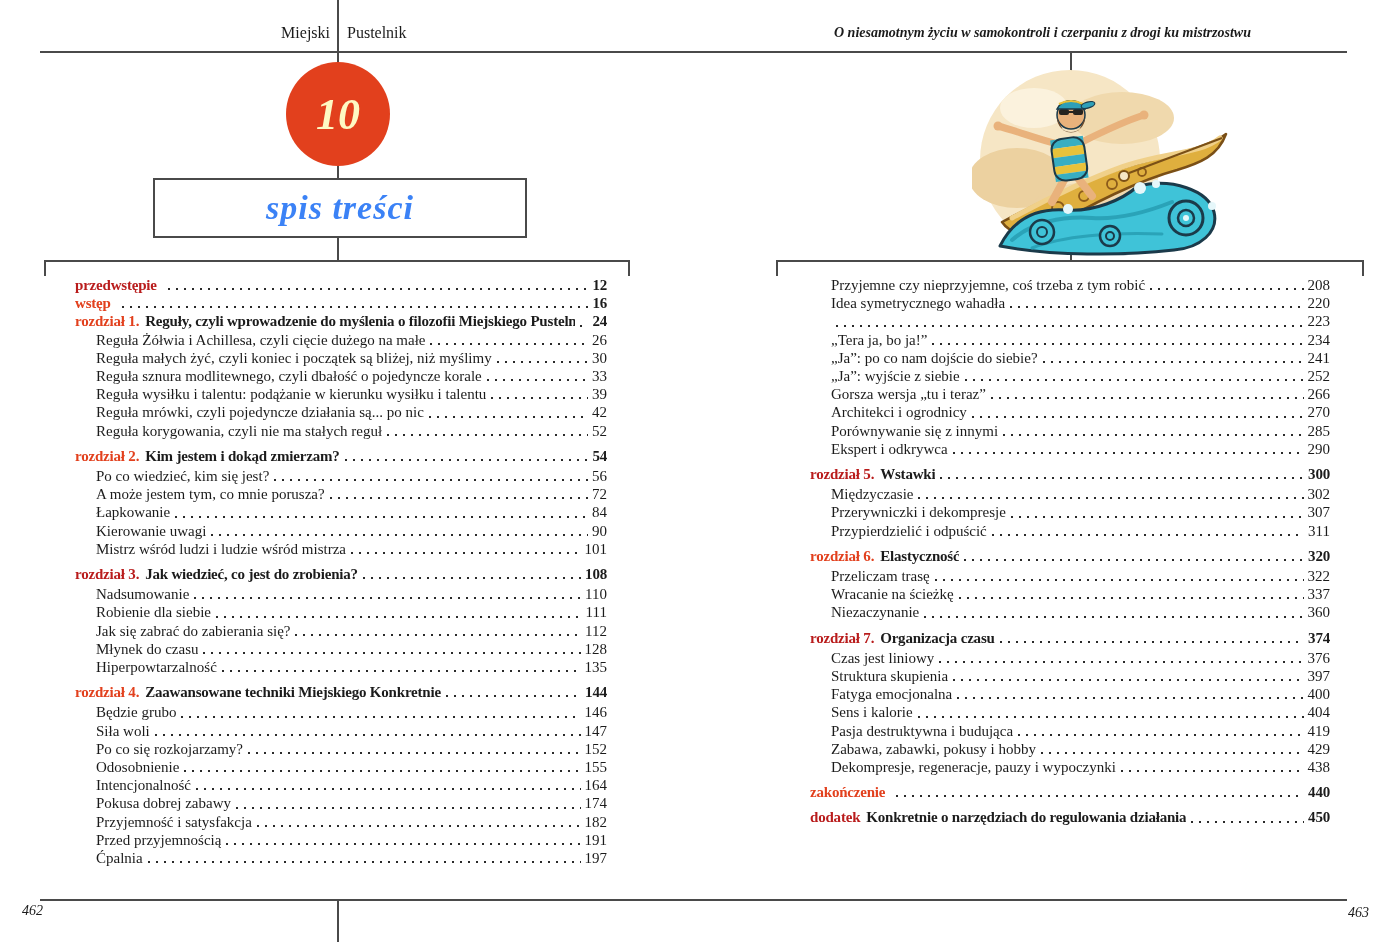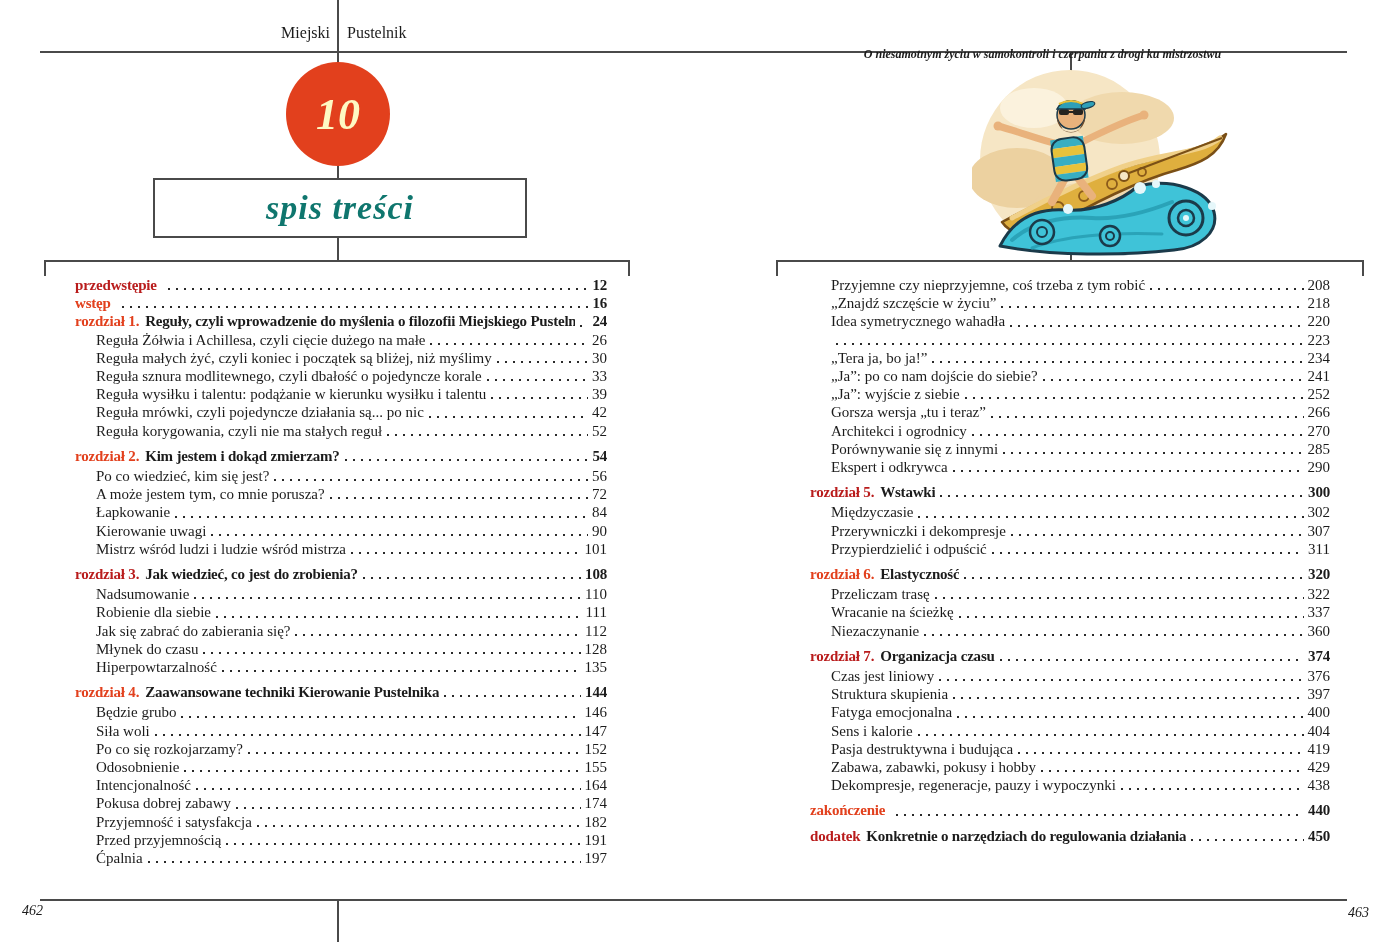--- a/index.html
+++ b/index.html
@@ -3,27 +3,27 @@
 <meta charset="utf-8">
 <style>
   html,body{margin:0;padding:0;background:#fff;}
   .page{position:relative;width:1400px;height:942px;background:#ffffff;overflow:hidden;
         font-family:"Liberation Serif",serif;color:#1b1b1b;}
   .rule{position:absolute;background:#4a4a4a;}
   .spine{position:absolute;width:2px;background:#4a4a4a;}
   .running-head{position:absolute;top:24px;font-size:16px;}
   .rh-left-1{left:330px;transform:translateX(-100%);}
   .rh-left-2{left:347px;}
-  .rh-right{left:770px;width:545px;text-align:center;font-style:italic;font-weight:bold;font-size:12px;top:25px;margin-top:22px;}
+  .rh-right{left:770px;width:545px;text-align:center;font-style:italic;font-weight:bold;font-size:14px;top:25px;}
   .chapter-circle{position:absolute;left:286px;top:62px;width:104px;height:104px;border-radius:50%;
         background:#e2401d;display:flex;align-items:center;justify-content:center;}
   .chapter-circle span{color:#fef9c3;font-size:44px;font-style:italic;font-weight:bold;}
   .title-box{position:absolute;left:153px;top:178px;width:370px;height:56px;background:#fff;
         border:2px solid #4a4a4a;display:flex;align-items:center;justify-content:center;}
-  .title-box span{color:#0f766e;font-size:34px;font-style:italic;font-weight:bold;letter-spacing:1px;}
+  .title-box span{color:#3b82f6;font-size:34px;font-style:italic;font-weight:bold;letter-spacing:1px;}
   .bracket{position:absolute;top:260px;height:14px;border:2px solid #4a4a4a;border-bottom:none;}
   .bracket.left{left:44px;width:582px;}
   .bracket.right{left:776px;width:584px;}
   .toc-col{position:absolute;top:276px;}
   .toc-col.left{left:75px;width:532px;}
   .toc-col.right{left:810px;width:520px;}
   .toc-row{display:flex;align-items:baseline;line-height:18.2px;font-size:15px;white-space:nowrap;}
   .toc-row.sub{padding-left:21px;}
   .toc-row.chapter{font-weight:bold;letter-spacing:-0.2px;}
   .toc-row.gap{margin-top:7px;margin-bottom:2px;}
@@ -232,21 +232,21 @@
         <span class="leader"></span>
         <span class="pagenum">128</span>
       </div>
       <div class="toc-row sub">
         <span class="label">Hiperpowtarzalność</span>
         <span class="leader"></span>
         <span class="pagenum">135</span>
       </div>
       <div class="toc-row chapter gap">
         <span class="prefix red">rozdział 4.</span>
-        <span class="label">Zaawansowane techniki Kierowanie Pustelnika</span>
+        <span class="label">Zaawansowane techniki Miejskiego Konkretnie</span>
         <span class="leader"></span>
         <span class="pagenum">144</span>
       </div>
       <div class="toc-row sub">
         <span class="label">Będzie grubo</span>
         <span class="leader"></span>
         <span class="pagenum">146</span>
       </div>
       <div class="toc-row sub">
         <span class="label">Siła woli</span>
@@ -287,25 +287,20 @@
         <span class="label">Ćpalnia</span>
         <span class="leader"></span>
         <span class="pagenum">197</span>
       </div>
     </div>
   <div class="toc-col right" id="toc-right">
       <div class="toc-row sub">
         <span class="label">Przyjemne czy nieprzyjemne, coś trzeba z tym robić</span>
         <span class="leader"></span>
         <span class="pagenum">208</span>
-      </div>
-      <div class="toc-row sub">
-        <span class="label">„Znajdź szczęście w życiu”</span>
-        <span class="leader"></span>
-        <span class="pagenum">218</span>
       </div>
       <div class="toc-row sub">
         <span class="label">Idea symetrycznego wahadła</span>
         <span class="leader"></span>
         <span class="pagenum">220</span>
       </div>
       <div class="toc-row sub">
         <span class="leader"></span>
         <span class="pagenum">223</span>
       </div>

